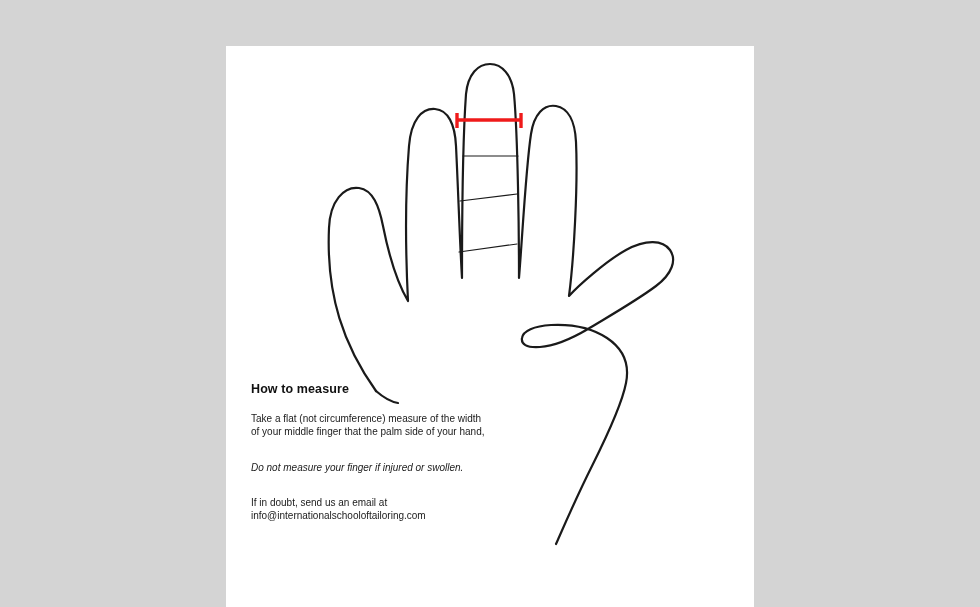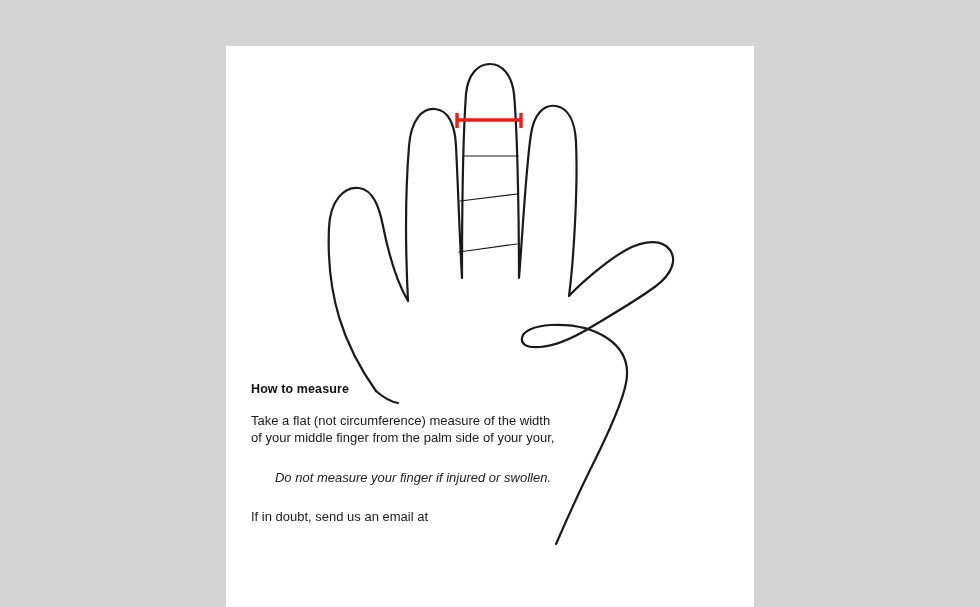--- a/index.html
+++ b/index.html
@@ -42,28 +42,27 @@
     width: 300px;
   }
   .heading {
     font-size: 12.5px;
     font-weight: bold;
     color: #111111;
     margin: 0 0 16px 0;
     letter-spacing: 0.1px;
   }
   .para {
-    font-size: 13px;
+    font-size: 10px;
     line-height: 1.33;
     color: #1a1a1a;
     margin: 0 0 22px 0;
   }
   .para.italic {
     font-style: italic;
-    text-align: right;
   }
   .para.last {
     margin-bottom: 0;
   }
   .para .line {
     display: block;
     white-space: nowrap;
   }
 </style>
 </head>
@@ -119,24 +118,25 @@
         <line x1="231" y1="67" x2="231" y2="82"></line>
         <line x1="295" y1="67" x2="295" y2="82"></line>
       </g>
     </svg>
 
     <div id="text-block">
       <p class="heading">How to measure</p>
 
       <p class="para">
         <span class="line">Take a flat (not circumference) measure of the width</span>
-        <span class="line">of your middle finger from the palm side of your your,</span>
+        <span class="line">of your middle finger that the palm side of your hand,</span>
       </p>
 
       <p class="para italic">Do not measure your finger if injured or swollen.</p>
 
       <p class="para last">
         <span class="line">If in doubt, send us an email at</span>
+        <span class="line">info@internationalschooloftailoring.com</span>
       </p>
     </div>
 
   </div>
 </div>
 
 </body></html>

